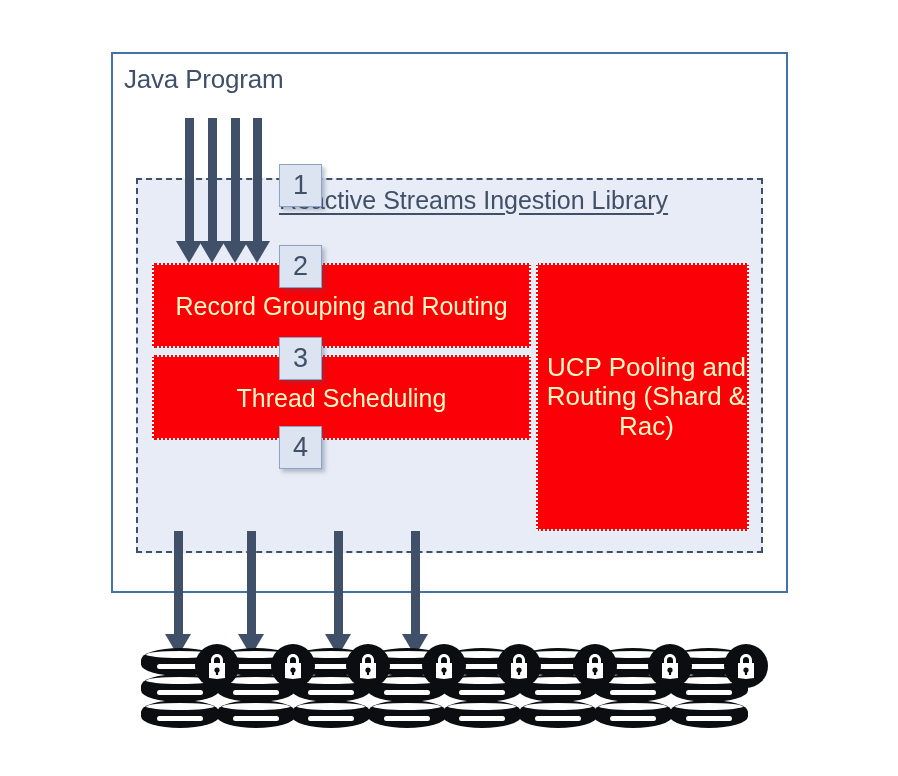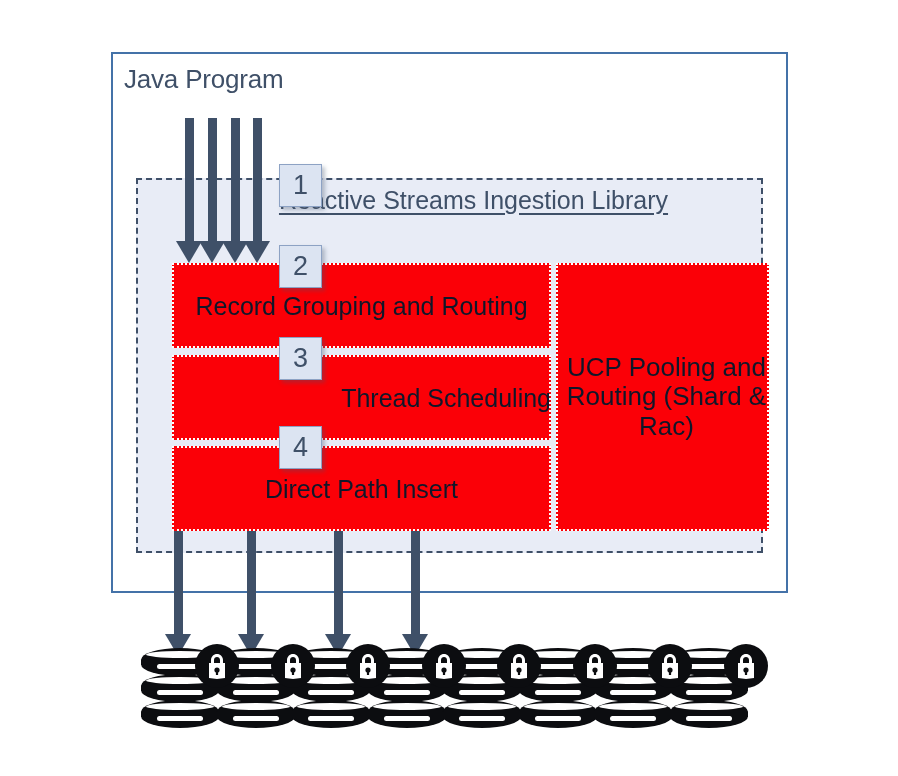--- a/index.html
+++ b/index.html
@@ -53,31 +53,30 @@
     width: 613px;
     padding-left: 30px;
   }
 
   
   .red {
     position: absolute;
     background: #fb0007;
     outline: 2px dotted #ffffff;
     outline-offset: -2px;
-    color: #0f172a;
+    color: #fef9c3;
     display: flex;
     align-items: center;
     justify-content: center;
     text-align: center;
     line-height: 1.12;
-    margin-left: 20px;
   }
   .red-left { left: 152px; width: 379px; font-size: 25px; }
   .r1 { top: 263px; height: 85px; }
-  .r2 { top: 355px; height: 85px; justify-content: flex-end; }
+  .r2 { top: 355px; height: 85px; }
   .r3 { top: 446px; height: 85px; }
   .red-right {
     left: 536px; top: 263px;
     width: 213px; height: 268px;
     font-size: 26px;
   }
   .red-right .label { width: 234px; margin-left: 8px; }
 
   
   .badge {
@@ -191,23 +190,20 @@
     <div class="shaft"></div>
     <div class="head"></div>
   </div>
 
   <div class="red red-left r1">
     <span class="label">Record Grouping and Routing</span>
   </div>
   <div class="red red-left r2">
     <span class="label">Thread Scheduling</span>
   </div>
-  <div class="red red-left r3">
-    <span class="label">Direct Path Insert</span>
-  </div>
 
   <div class="red red-right">
     <span class="label">UCP Pooling and Routing (Shard &amp; Rac)</span>
   </div>
 
   <div class="badge b1">1</div>
   <div class="badge b2">2</div>
   <div class="badge b3">3</div>
   <div class="badge b4">4</div>
 

